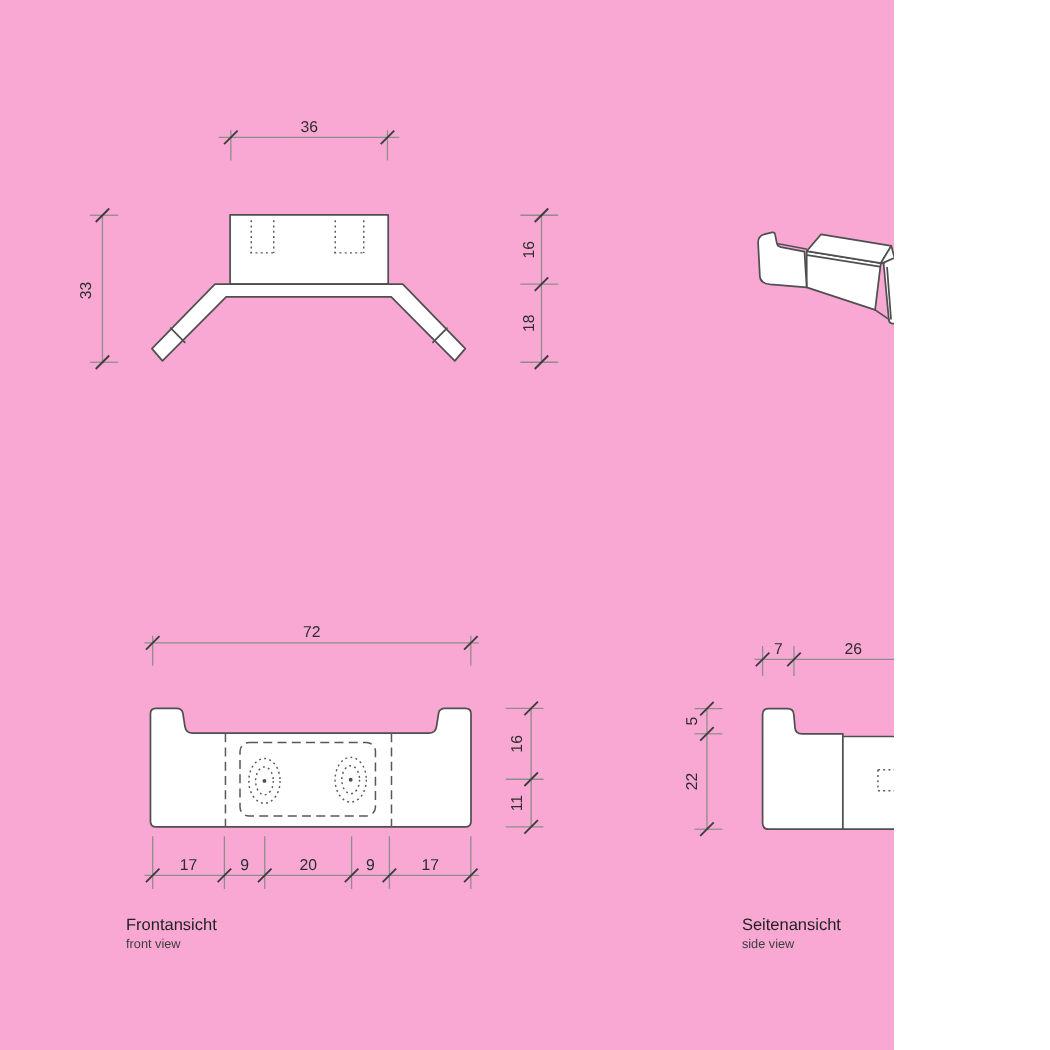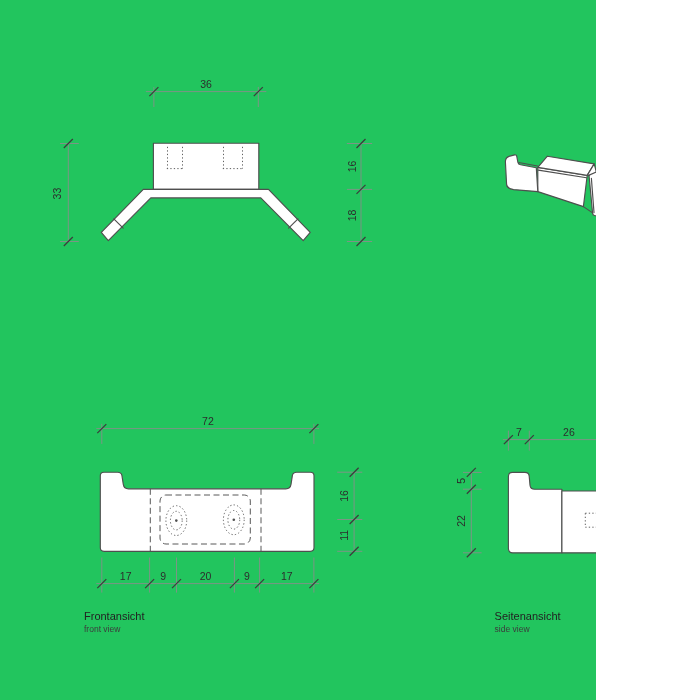--- a/index.html
+++ b/index.html
@@ -1,16 +1,16 @@
 <!DOCTYPE html>
 <html><head>
 <meta charset="utf-8">
 <style>
   html,body{margin:0;padding:0;background:#fff;}
-  #canvas{position:relative;width:596px;height:700px;background:#22c55e;overflow:hidden;}
+  #canvas{position:relative;width:596px;height:700px;background:#f9a8d4;overflow:hidden;}
   svg{display:block;}
   .ol  {stroke:#4f4f4f;stroke-width:1.15;fill:none;stroke-linecap:round;stroke-linejoin:round;}
   .olf {stroke:#4f4f4f;stroke-width:1.15;fill:#ffffff;stroke-linejoin:round;stroke-linecap:round;}
   .dl  {stroke:#8c8c8c;stroke-width:0.85;fill:none;}
   .tk  {stroke:#3c3c3c;stroke-width:1.25;fill:none;}
   .dsh {stroke:#585858;stroke-width:1;fill:none;stroke-dasharray:6 3.5;}
   .dtt {stroke:#585858;stroke-width:0.95;fill:none;stroke-dasharray:1.3 2.2;}
   text{font-family:"Liberation Sans","DejaVu Sans",sans-serif;fill:#2d2d2d;}
   .dimtxt{font-size:10.5px;}
   .title{font-size:11px;fill:#222;}

